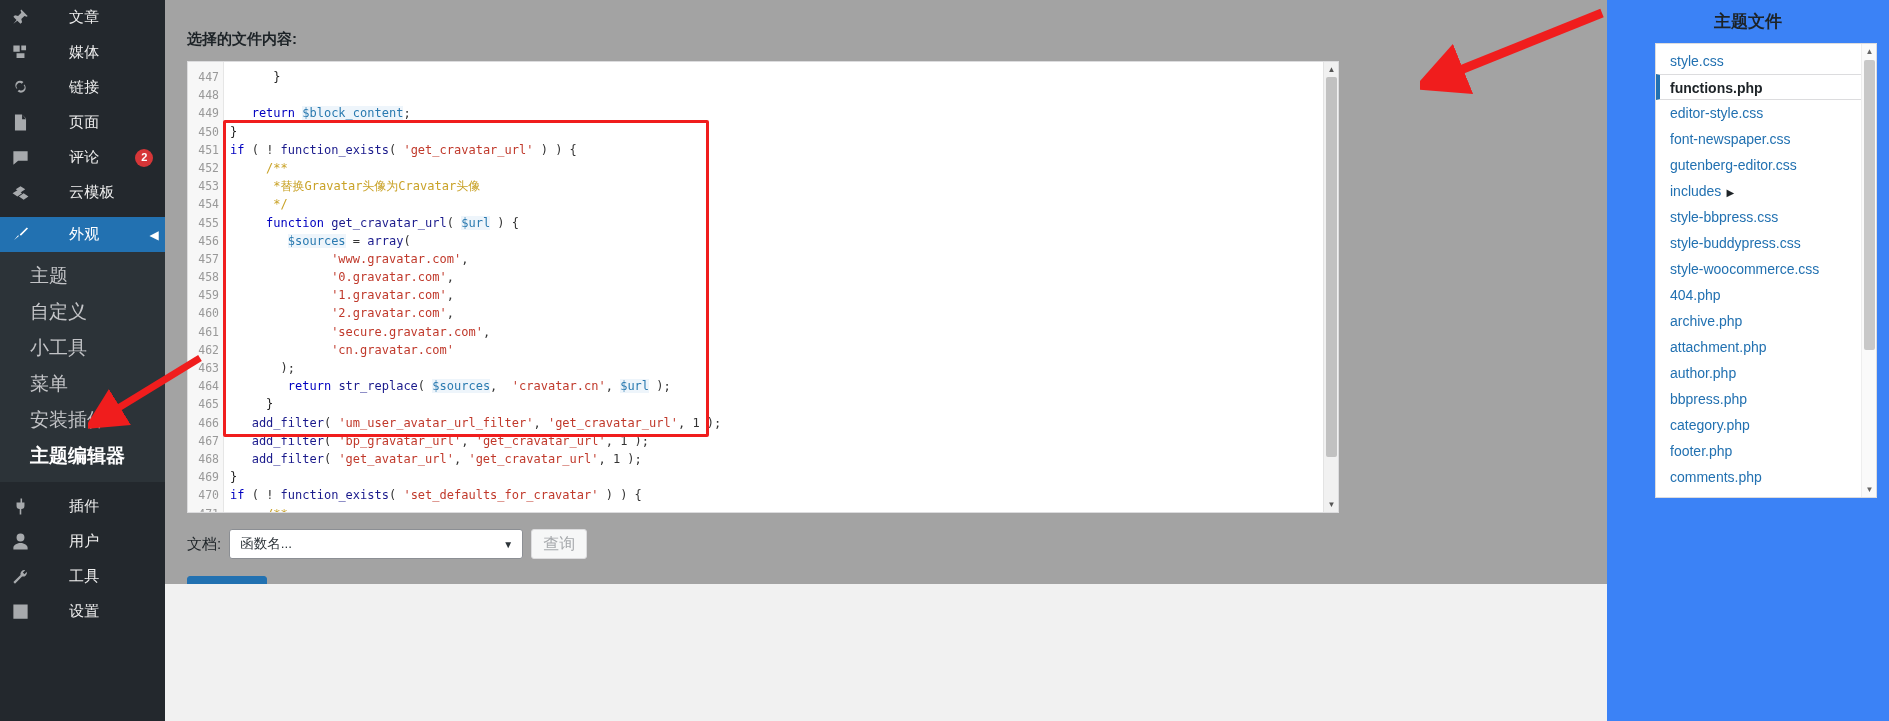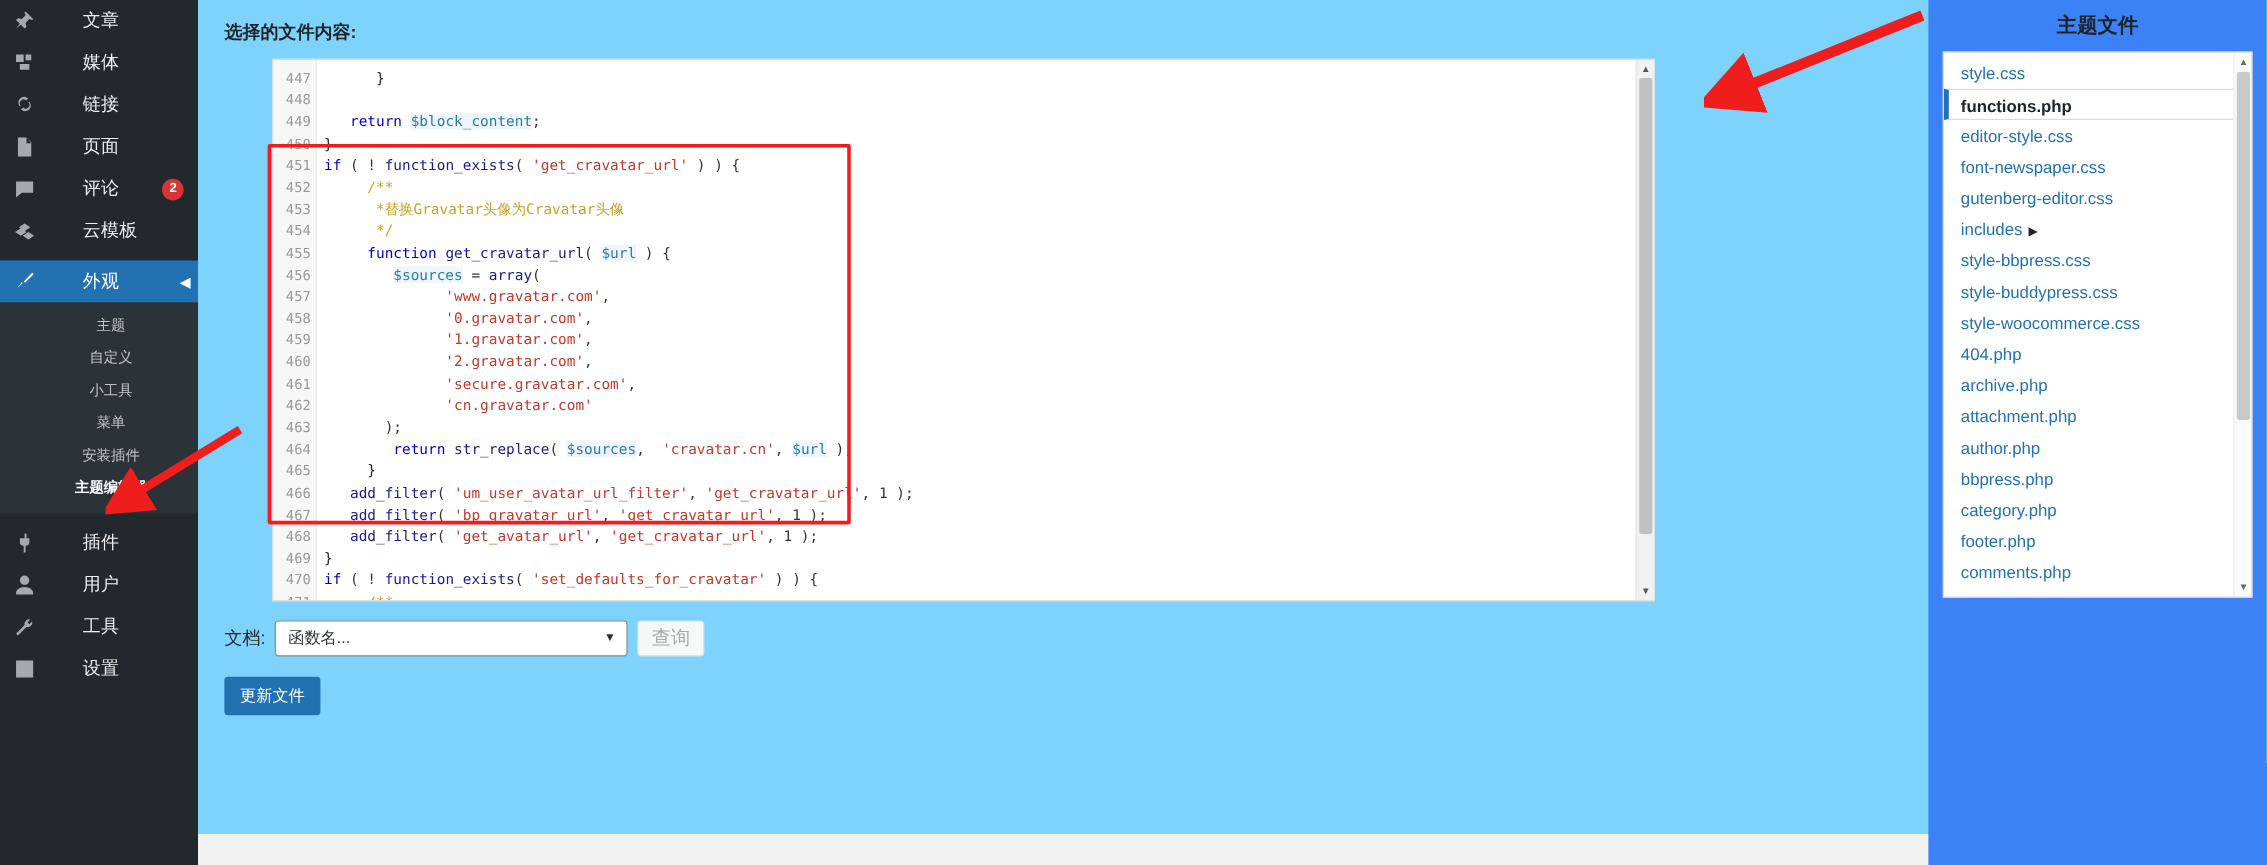--- a/index.html
+++ b/index.html
@@ -38,36 +38,36 @@
     min-width: 18px; height: 18px; padding: 0 5px; margin-left: 7px;
     background: #d63638; color: #fff; border-radius: 9px;
     font-size: 11px; font-weight: bold; line-height: 1;
   }
   .collapse-arrow {
     position: absolute; right: 6px; top: 50%; transform: translateY(-50%);
     color: #fff; font-size: 12px;
   }
   .submenu { background: #2c3338; padding: 6px 0 8px 0; }
   .submenu-item {
-    padding: 5px 10px 5px 30px; font-size: 12px; color: #c3c4c7; text-align: center;
+    padding: 5px 10px 5px 30px; font-size: 19px; color: #c3c4c7;
   }
   .submenu-item.active { color: #fff; font-weight: bold; }
   .sep { height: 7px; }
 
   
   .main {
-    flex: 1; height: 695px; background: #7dd3fc;
-    position: relative; padding: 4px 0 0 0; overflow: hidden;
+    flex: 1; height: 584px; background: #a3a3a3;
+    position: relative; padding: 16px 0 0 0; overflow: hidden;
   }
   .content-wrap { padding: 10px 12px 0 22px; }
   .section-title {
     font-size: 15px; font-weight: bold; color: #1d2327;
     margin: 4px 0 12px 0;
   }
-  .editor-row { display: flex; align-items: flex-start; margin-left: 40px; }
+  .editor-row { display: flex; align-items: flex-start; }
 
   
   .code-panel {
     position: relative;
     width: 1152px;
     height: 452px;
     background: #fff;
     border: 1px solid #dcdcde;
     overflow: hidden;
     display: flex;
@@ -155,21 +155,21 @@
     background: #3b82f6;
     padding: 6px 12px 0 12px;
   }
   .files-title {
     font-size: 17px; font-weight: bold; color: #1d2327;
     text-align: center; margin: 4px 0 10px 0;
   }
   .files-box {
     position: relative;
     height: 455px; background: #fff;
-    border: 1px solid #dcdcde; overflow: hidden;
+    border: 1px solid #dcdcde; overflow: hidden; margin-left: 36px;
   }
   .files-list { padding: 4px 0 0 0; }
   .file-item {
     height: 26px; line-height: 26px;
     padding: 0 8px 0 14px;
     font-size: 14px; color: #2271b1;
     white-space: nowrap; overflow: hidden; text-overflow: ellipsis;
   }
   .file-item.selected {
     background: #fff; color: #1d2327; font-weight: bold;

